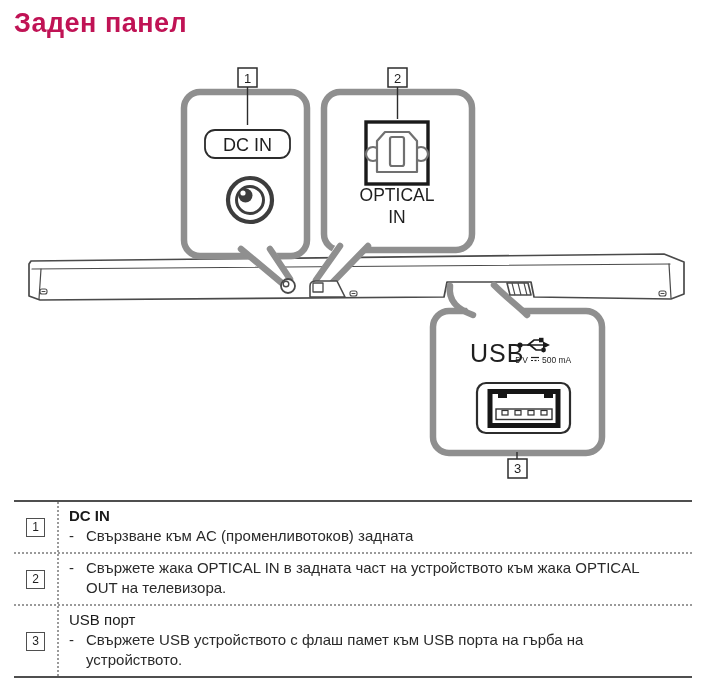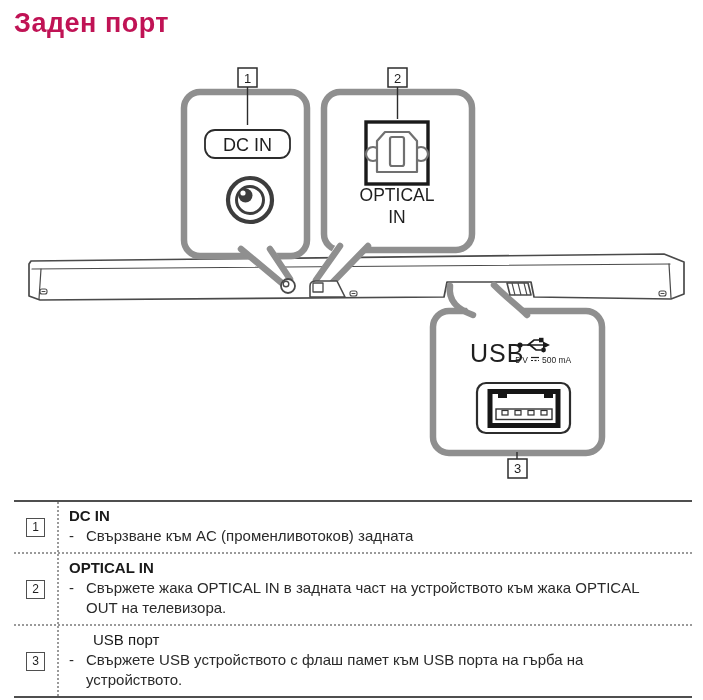--- a/index.html
+++ b/index.html
@@ -20,29 +20,29 @@
 
   .info-table{position:absolute;left:14px;top:500px;width:678px;
               border-top:2px solid #4f4f4f;border-bottom:2px solid #4f4f4f;}
   .info-row{display:flex;align-items:stretch;border-bottom:2px dotted #9a9a9a;}
   .info-row:last-child{border-bottom:none;}
   .num-cell{width:43px;flex:none;display:flex;align-items:center;justify-content:center;}
   .num-badge{width:17px;height:17px;border:1px solid #4f4f4f;background:#fff;
              font-size:12px;line-height:16px;text-align:center;color:#1f1f1f;}
   .content-cell{flex:1;border-left:2px dotted #9a9a9a;padding:4px 8px 6px 10px;}
   .row-heading{font-size:15px;font-weight:bold;line-height:20px;color:#1a1a1a;}
-  .row-heading.normal{font-weight:400;margin-left:24px;}
+  .row-heading.normal{font-weight:400;}
   .row-desc{display:flex;font-size:15px;line-height:20px;max-width:578px;color:#2a2a2a;}
   .row-desc .dash{width:17px;flex:none;}
   .row-desc .txt{flex:1;}
 </style>
 </head>
 <body>
 
-<div class="page-title">Заден порт</div>
+<div class="page-title">Заден панел</div>
 
 <svg class="diagram" viewBox="0 52 703 445" width="703" height="445" xmlns="http://www.w3.org/2000/svg">
 
   <g stroke="#4a4a4a" fill="#ffffff" stroke-linejoin="round" stroke-linecap="round">
     <path d="M31,261 L664,254 L684,262 L684,294 L671,299 L534,297 L531,282 L447,282 L444,297 L40,300 L29,296 L29,264 Z" stroke-width="1.7"></path>
     <path d="M32,269 L670,264" fill="none" stroke-width="1.2"></path>
     <path d="M41,269 L39,299" fill="none" stroke-width="1.2"></path>
     <path d="M669,264 L671,298" fill="none" stroke-width="1.2"></path>
     <g stroke-width="1.1">
       <rect x="40" y="289" width="7" height="5" rx="2"></rect>
@@ -176,21 +176,20 @@
         <span class="txt">Свързване към AC (променливотоков) задната</span>
       </div>
     </div>
   </div>
 
   <div class="info-row">
     <div class="num-cell">
       <div class="num-badge">2</div>
     </div>
     <div class="content-cell">
-      <div class="row-heading">OPTICAL IN</div>
       <div class="row-desc">
         <span class="dash">-</span>
         <span class="txt">Свържете жака OPTICAL IN в задната част на устройството към жака OPTICAL OUT на телевизора.</span>
       </div>
     </div>
   </div>
 
   <div class="info-row">
     <div class="num-cell">
       <div class="num-badge">3</div>

